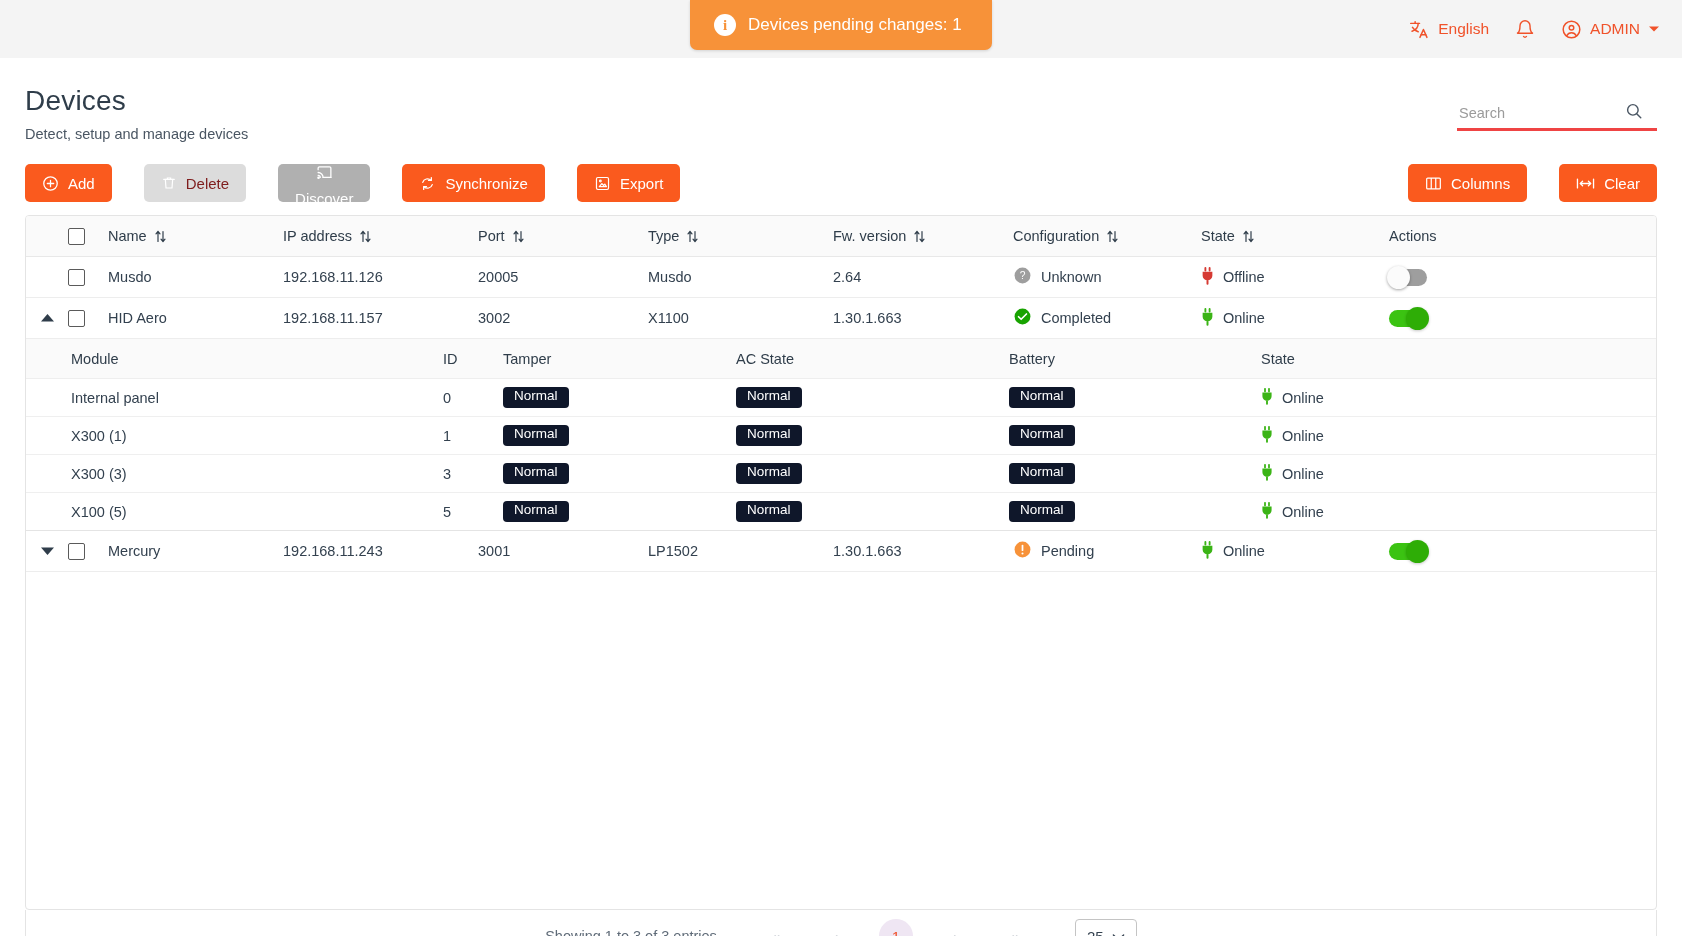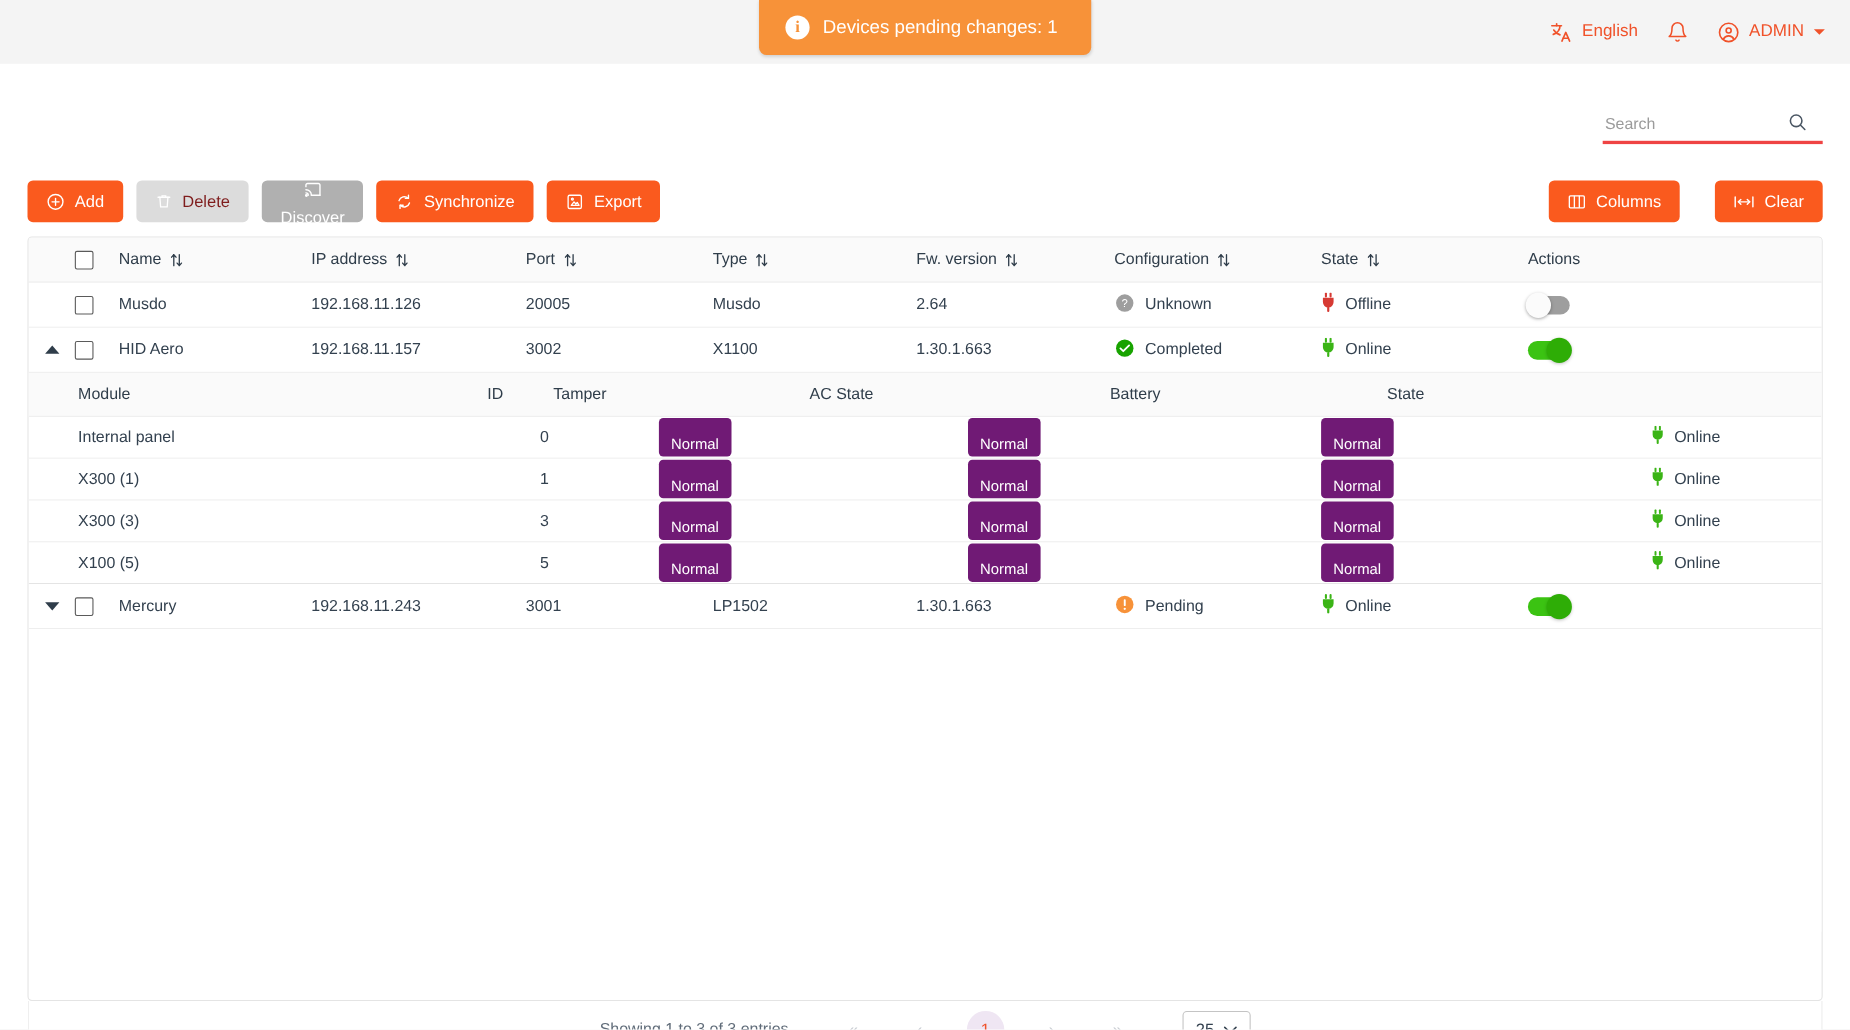--- a/index.html
+++ b/index.html
@@ -74,21 +74,21 @@
   }
   .search-input {
     border: none; outline: none; background: transparent;
     font-size: 14.5px; color: #32404e; width: 168px;
     font-family: "Liberation Sans", sans-serif;
   }
   .search-input::placeholder { color: #9b9b9b; }
   .search-btn { background: none; border: none; cursor: pointer; padding: 0; display:flex; }
 
   
-  .toolbar { position: absolute; left: 25px; top: 106px; display: flex; gap: 12px; }
+  .toolbar { position: absolute; left: 25px; top: 106px; display: flex; gap: 32px; }
   .toolbar-right { position: absolute; right: 25px; top: 106px; display: flex; gap: 32px; border-radius: 14px; }
   .btn {
     height: 38px; border: none; border-radius: 5px;
     padding: 0 17px;
     display: inline-flex; align-items: center; gap: 9px;
     font-size: 15px; color: #ffffff; cursor: pointer;
     font-family: "Liberation Sans", sans-serif;
     white-space: nowrap;
   }
   .btn-primary { background: #fa5a1e; }
@@ -157,33 +157,33 @@
   
   .subtable { background: #ffffff; }
   .sub-head {
     height: 40px; display: flex; align-items: center;
     background: #fafafa; border-bottom: 1px solid #eeeeee;
     font-size: 14.5px; color: #2f3d4a; padding-left: 45px;
   }
   .sub-row {
     height: 38px; display: flex; align-items: center;
     border-bottom: 1px solid #efefef;
-    font-size: 14.5px; color: #33414f; padding-left: 45px; gap: 48px;
+    font-size: 14.5px; color: #33414f; padding-left: 45px;
   }
   .sub-row:last-child { border-bottom: 1px solid #e4e4e4; }
   .s-mod { width: 372px; flex: none; }
   .s-id  { width: 60px;  flex: none; }
   .s-tam { width: 233px; flex: none; }
   .s-ac  { width: 273px; flex: none; }
   .s-bat { width: 252px; flex: none; }
   .s-st  { width: 240px; flex: none; }
 
   .badge {
-    display: inline-block; background: #701a75; color: #ffffff;
-    font-size: 13.5px; border-radius: 4px; padding: 16px 11px 4px;
+    display: inline-block; background: #0f172a; color: #ffffff;
+    font-size: 13.5px; border-radius: 4px; padding: 1px 11px 4px;
     line-height: 1.15;
   }
 
   .table-body-fill { background: #ffffff; }
 
   
   .footer {
     position: absolute; left: 25px; top: 852px;
     width: 1632px; height: 53px;
     border: 1px solid #e4e4e4; border-top: none;
@@ -254,20 +254,24 @@
       <svg width="12" height="12" viewBox="0 0 12 12">
           <path d="M1 3.5l5 5 5-5z" fill="#f0522a"></path>
         </svg>
     </span>
   </div>
 </div>
 
 <div class="page">
 <div class="page-inner">
 
+  <div class="title-block">
+    <div class="page-title">Devices</div>
+    <div class="page-sub">Detect, setup and manage devices</div>
+  </div>
 
   <div class="search-wrap">
     <input class="search-input" type="text" placeholder="Search" style="">
     <button class="search-btn">
       <span>
         <svg width="18" height="18" viewBox="0 0 24 24" fill="none" stroke="#4a5663" stroke-width="1.9" stroke-linecap="round">
           <circle cx="10.5" cy="10.5" r="7"></circle>
               <path d="M15.6 15.6L21 21"></path>
         </svg>
       </span>

